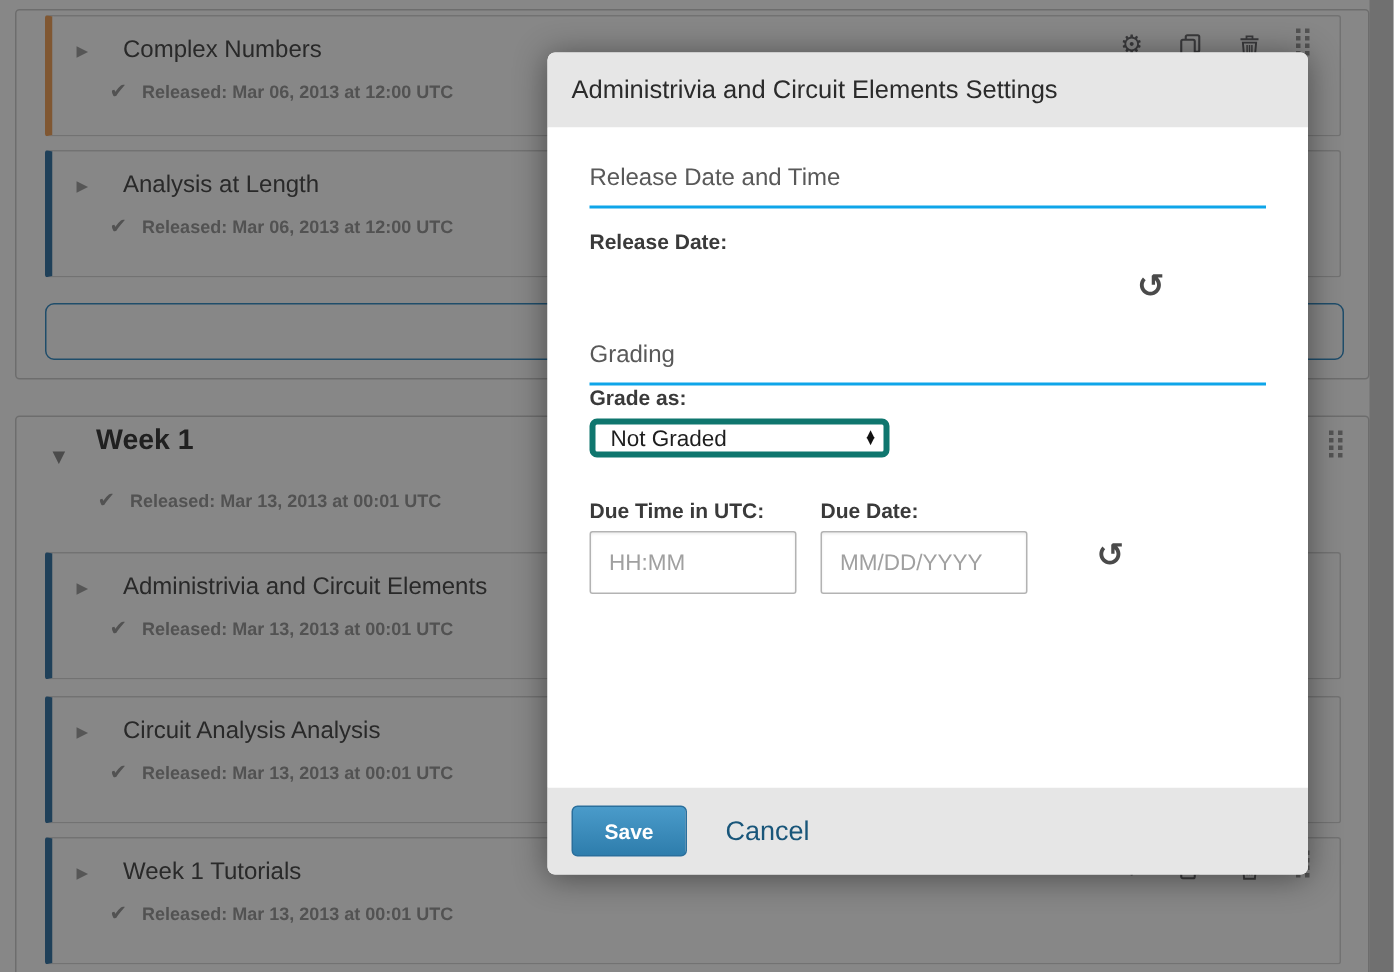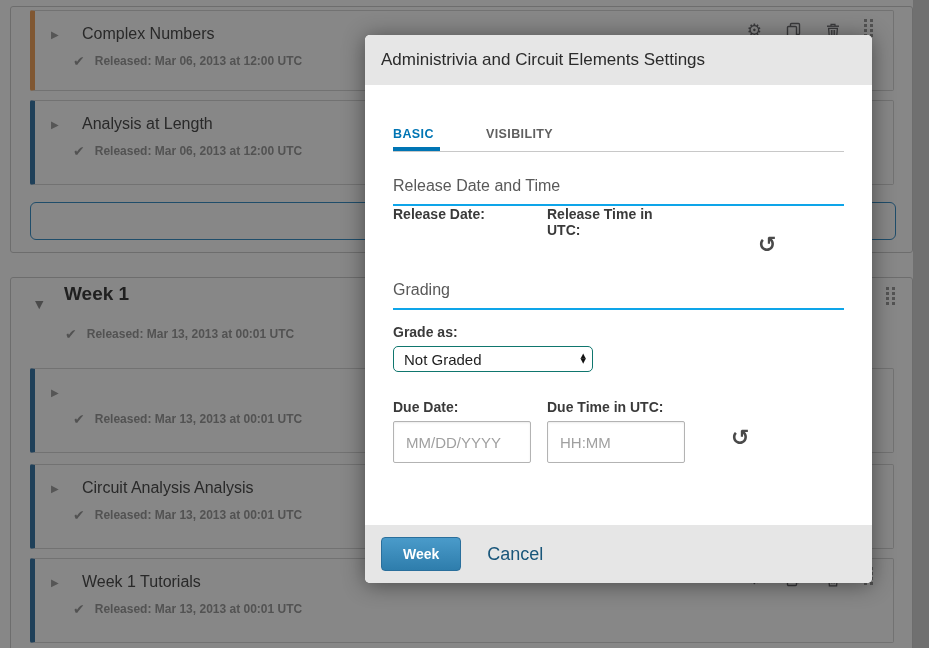--- a/index.html
+++ b/index.html
@@ -59,34 +59,34 @@
                   display:flex; align-items:center; padding:0 16px; gap:26px; }
 
   .tabs { margin-top:42px; display:flex; gap:46px; border-bottom:1px solid #c8c8c8; }
   .tab { font-size:12.5px; font-weight:bold; letter-spacing:0.4px; color:#5f5f5f;
          padding:0 6px 10px 0; cursor:pointer; }
   .tab.active { color:var(--tab-active,#0075b4); padding-bottom:6px;
                 border-bottom:4px solid var(--tab-active,#0075b4); }
 
   .panel-heading { margin-top:25px; font-size:16px; color:#595959;
                    padding-bottom:9px; border-bottom:2px solid #0ea5e9; }
-  .fields-row { display:flex; align-items:flex-start; }
+  .fields-row { margin-top:14px; display:flex; align-items:flex-start; }
   .field { width:138px; margin-right:16px; }
   .field-label { font-size:14px; font-weight:bold; color:#3a3a3a; margin-bottom:6px; display:block; }
   .text-input { width:138px; height:42px; border:1px solid #b3b3b3; border-radius:2px;
                 padding:0 12px; font-size:15px; color:#555; background:#fff;
                 font-family:"Liberation Sans",sans-serif; box-shadow:inset 0 1px 2px rgba(0,0,0,0.08); }
   .text-input::placeholder { color:#a0a0a0; }
   .reset-btn { border:none; background:none; cursor:pointer; color:#4a4a4a;
                font-size:22px; font-weight:bold; line-height:1; margin-top:28px; }
   .reset-1 { margin-left:57px; }
   .reset-2 { margin-left:30px; }
 
-  .grade-field { margin-top:14px; }
-  .select-box { width:200px; height:26px; border:1px solid #0f766e; border-radius:5px; background:#fff;
+  .grade-field { }
+  .select-box { width:200px; height:26px; border:4px solid #0f766e; border-radius:5px; background:#fff;
                 display:flex; align-items:center; justify-content:space-between;
                 padding:0 6px 0 10px; cursor:pointer; }
   .select-value { font-size:15px; color:#1e1e1e; }
   .select-arrows { display:flex; flex-direction:column; font-size:7px; line-height:5px; color:#111; }
   .due-row { margin-top:27px; }
 
   .save-btn { padding:8px 21px; font-size:14px; font-weight:bold; color:#fff; cursor:pointer;
               background:linear-gradient(var(--save-button-top,#4a9bca), var(--save-button-bottom,#2e7dac));
               border:1px solid #2a6f9c; border-radius:4px; font-family:"Liberation Sans",sans-serif; }
   .cancel-link { font-size:18px; color:var(--cancel-link,#19567a); text-decoration:none; cursor:pointer; }
@@ -154,20 +154,21 @@
       <i></i>
       <i></i>
       <i></i>
       <i></i>
       <i></i>
       <i></i>
     </span>
 
   <div class="subrow" id="subrow-2a">
     <span class="sub-triangle glyph">▶</span>
+    <span class="sub-title">Administrivia and Circuit Elements</span>
     <div class="released-line sub-released">
       <span class="check glyph">✔</span>
       <span class="released-text">Released: Mar 13, 2013 at 00:01 UTC</span>
     </div>
   </div>
 
   <div class="subrow" id="subrow-2b">
     <span class="sub-triangle glyph">▶</span>
     <span class="sub-title">Circuit Analysis Analysis</span>
     <div class="released-line sub-released">
@@ -210,58 +211,53 @@
 </div>
 
 <div class="overlay"></div>
 
 <div class="modal">
   <div class="modal-header">
     <span>Administrivia and Circuit Elements Settings</span>
   </div>
 
   <div class="modal-body">
-    <div class="tabs">
-      <span class="tab active">BASIC</span>
-      <span class="tab">VISIBILITY</span>
-    </div>
 
     <div class="panel-heading">Release Date and Time</div>
     <div class="fields-row">
       <div class="field">
         <label class="field-label">Release Date:</label>
       </div>
       <div class="field">
-        <label class="field-label">Release Time in UTC:</label>
       </div>
       <button class="reset-btn reset-1 glyph">↺</button>
     </div>
 
     <div class="panel-heading">Grading</div>
     <div class="grade-field">
       <label class="field-label">Grade as:</label>
       <div class="select-box">
         <span class="select-value">Not Graded</span>
         <span class="select-arrows glyph">
           <span>▲</span>
             <span>▼</span>
         </span>
       </div>
     </div>
 
     <div class="fields-row due-row">
       <div class="field">
+        <label class="field-label">Due Time in UTC:</label>
+        <input class="text-input" type="text" placeholder="HH:MM" style="">
+      </div>
+      <div class="field">
         <label class="field-label">Due Date:</label>
         <input class="text-input" type="text" placeholder="MM/DD/YYYY" style="">
       </div>
-      <div class="field">
-        <label class="field-label">Due Time in UTC:</label>
-        <input class="text-input" type="text" placeholder="HH:MM" style="">
-      </div>
       <button class="reset-btn reset-2 glyph">↺</button>
     </div>
   </div>
 
   <div class="modal-footer">
-    <button class="save-btn">Week</button>
+    <button class="save-btn">Save</button>
     <a class="cancel-link">Cancel</a>
   </div>
 </div>
 
 </body></html>

